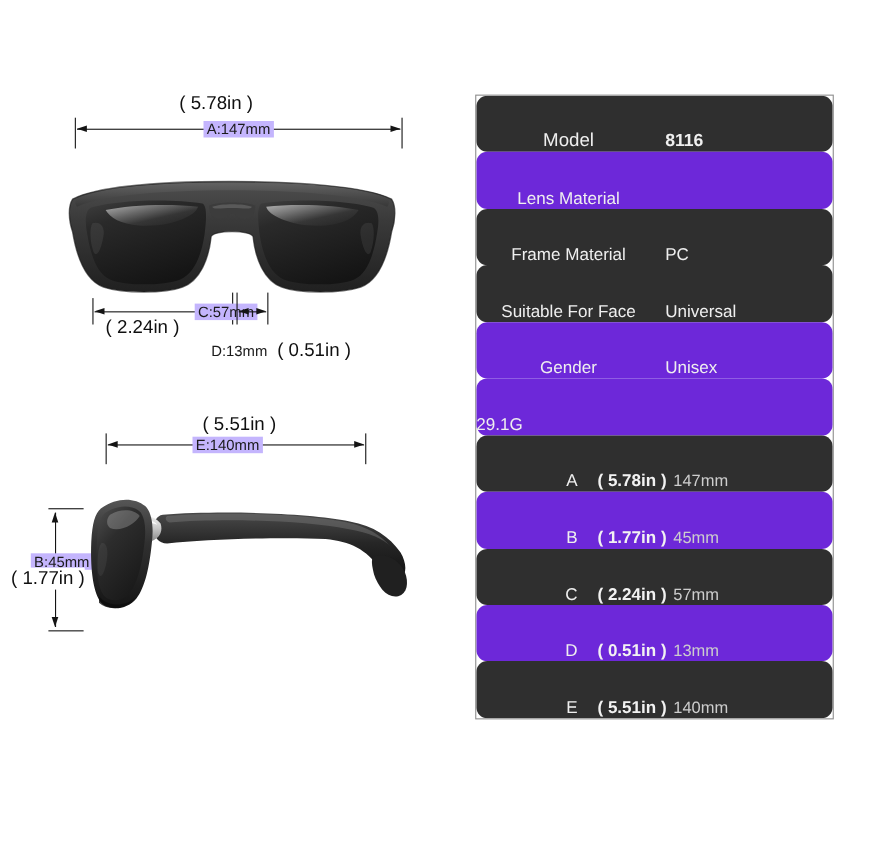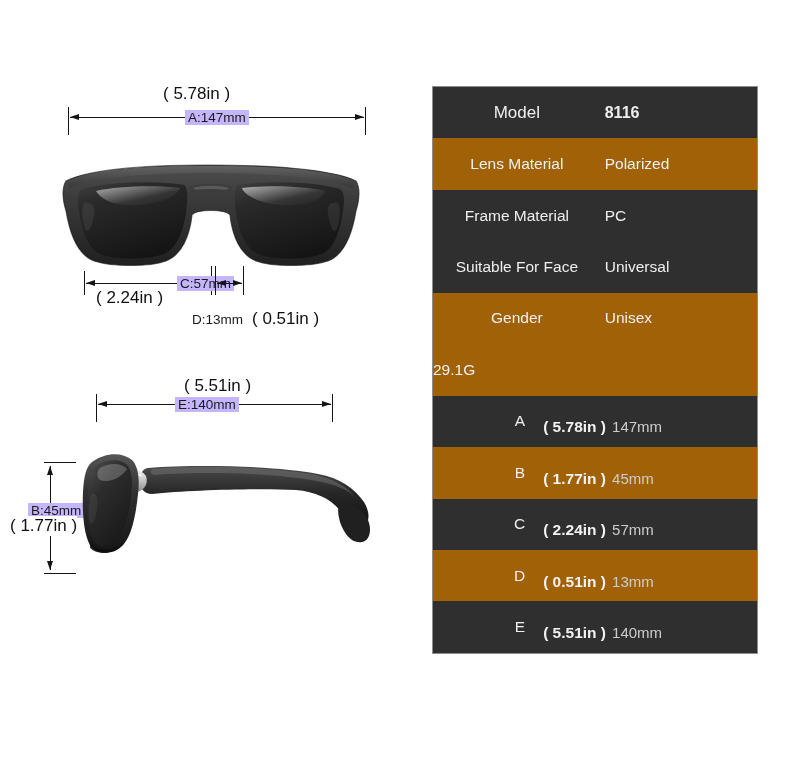--- a/index.html
+++ b/index.html
@@ -71,26 +71,27 @@
     left: 432px;
     top: 86px;
     width: 326px;
     height: 568px;
     border: 1px solid #8d8d8d;
     box-sizing: border-box;
     overflow: hidden;
   }
   .spec-row {
     display: flex;
-    align-items: center;
+    align-items: flex-end;
     height: 51.45px;
     box-sizing: border-box;
+    border-radius: 10px;
   }
   .spec-row.dark  { background: #2f2f2f; }
-  .spec-row.light { background: #a16207; }
+  .spec-row.light { background: #6d28d9; }
 
   .spec-label {
     width: 53%;
     text-align: center;
     color: #efefef;
     font-size: 15.5px;
     font-weight: 400;
     padding-right: 4px;
     box-sizing: border-box;
   }
@@ -338,21 +339,20 @@
 
   <div class="spec-table">
 
     <div class="spec-row dark model">
       <div class="spec-label">Model</div>
       <div class="spec-value">8116</div>
     </div>
 
     <div class="spec-row light">
       <div class="spec-label">Lens Material</div>
-      <div class="spec-value">Polarized</div>
     </div>
 
     <div class="spec-row dark">
       <div class="spec-label">Frame Material</div>
       <div class="spec-value">PC</div>
     </div>
 
     <div class="spec-row dark">
       <div class="spec-label">Suitable For Face</div>
       <div class="spec-value">Universal</div>

